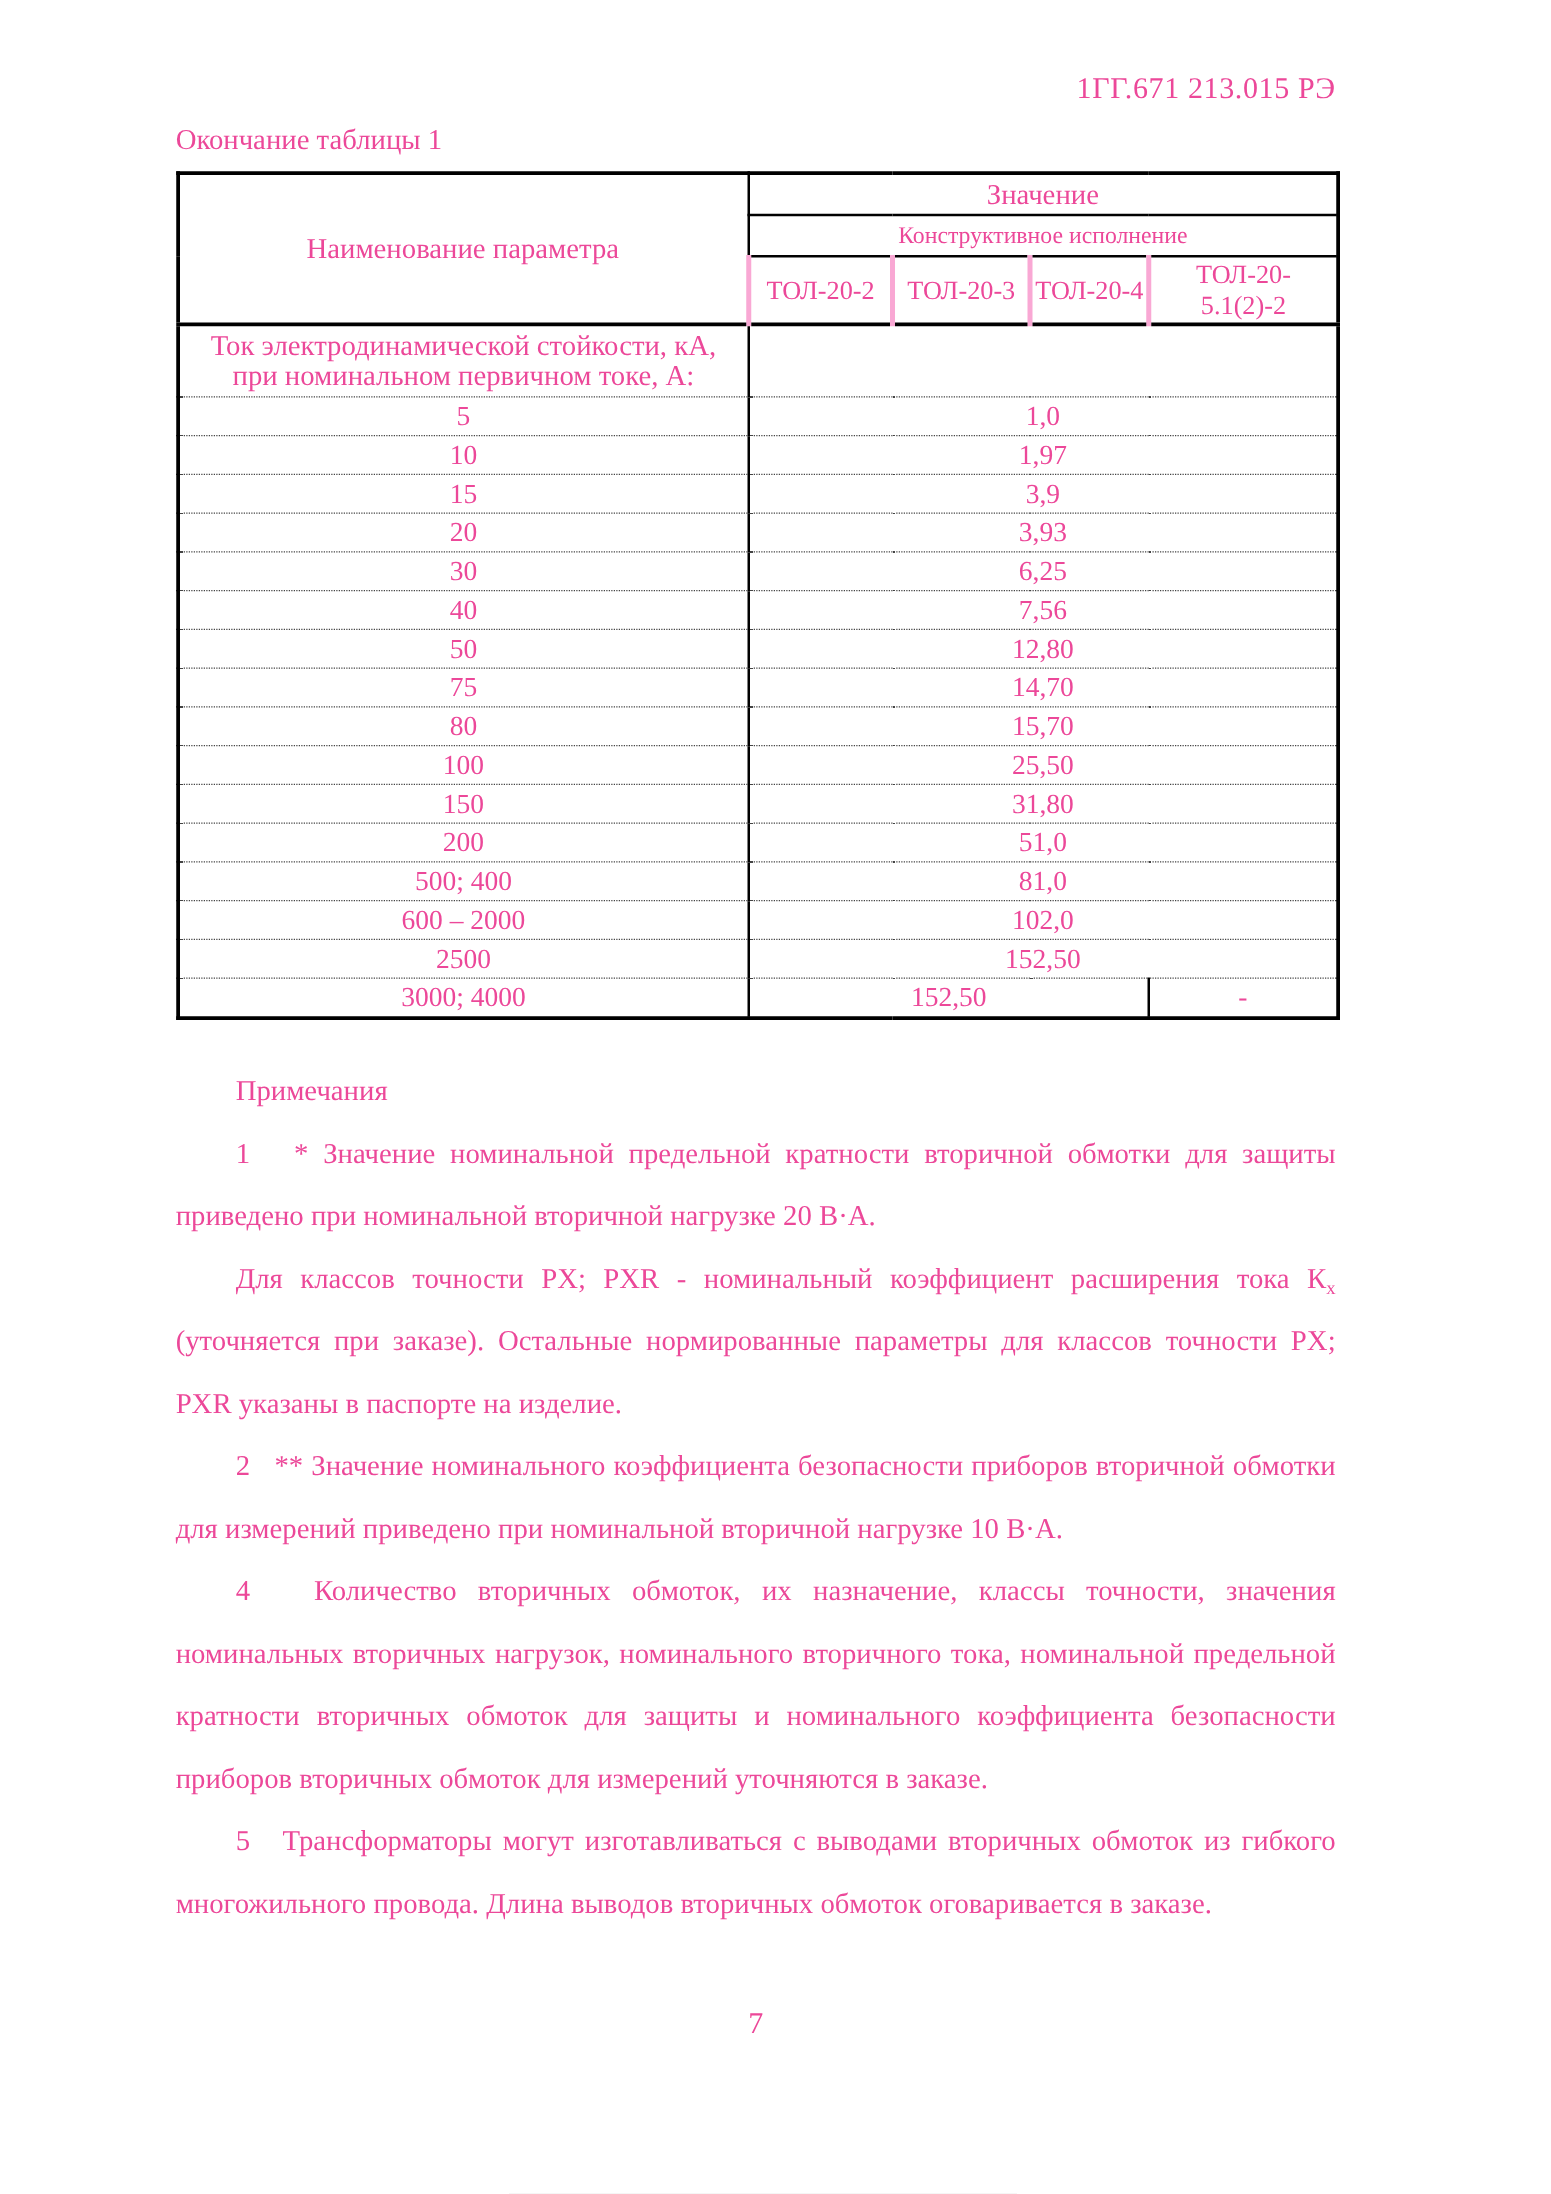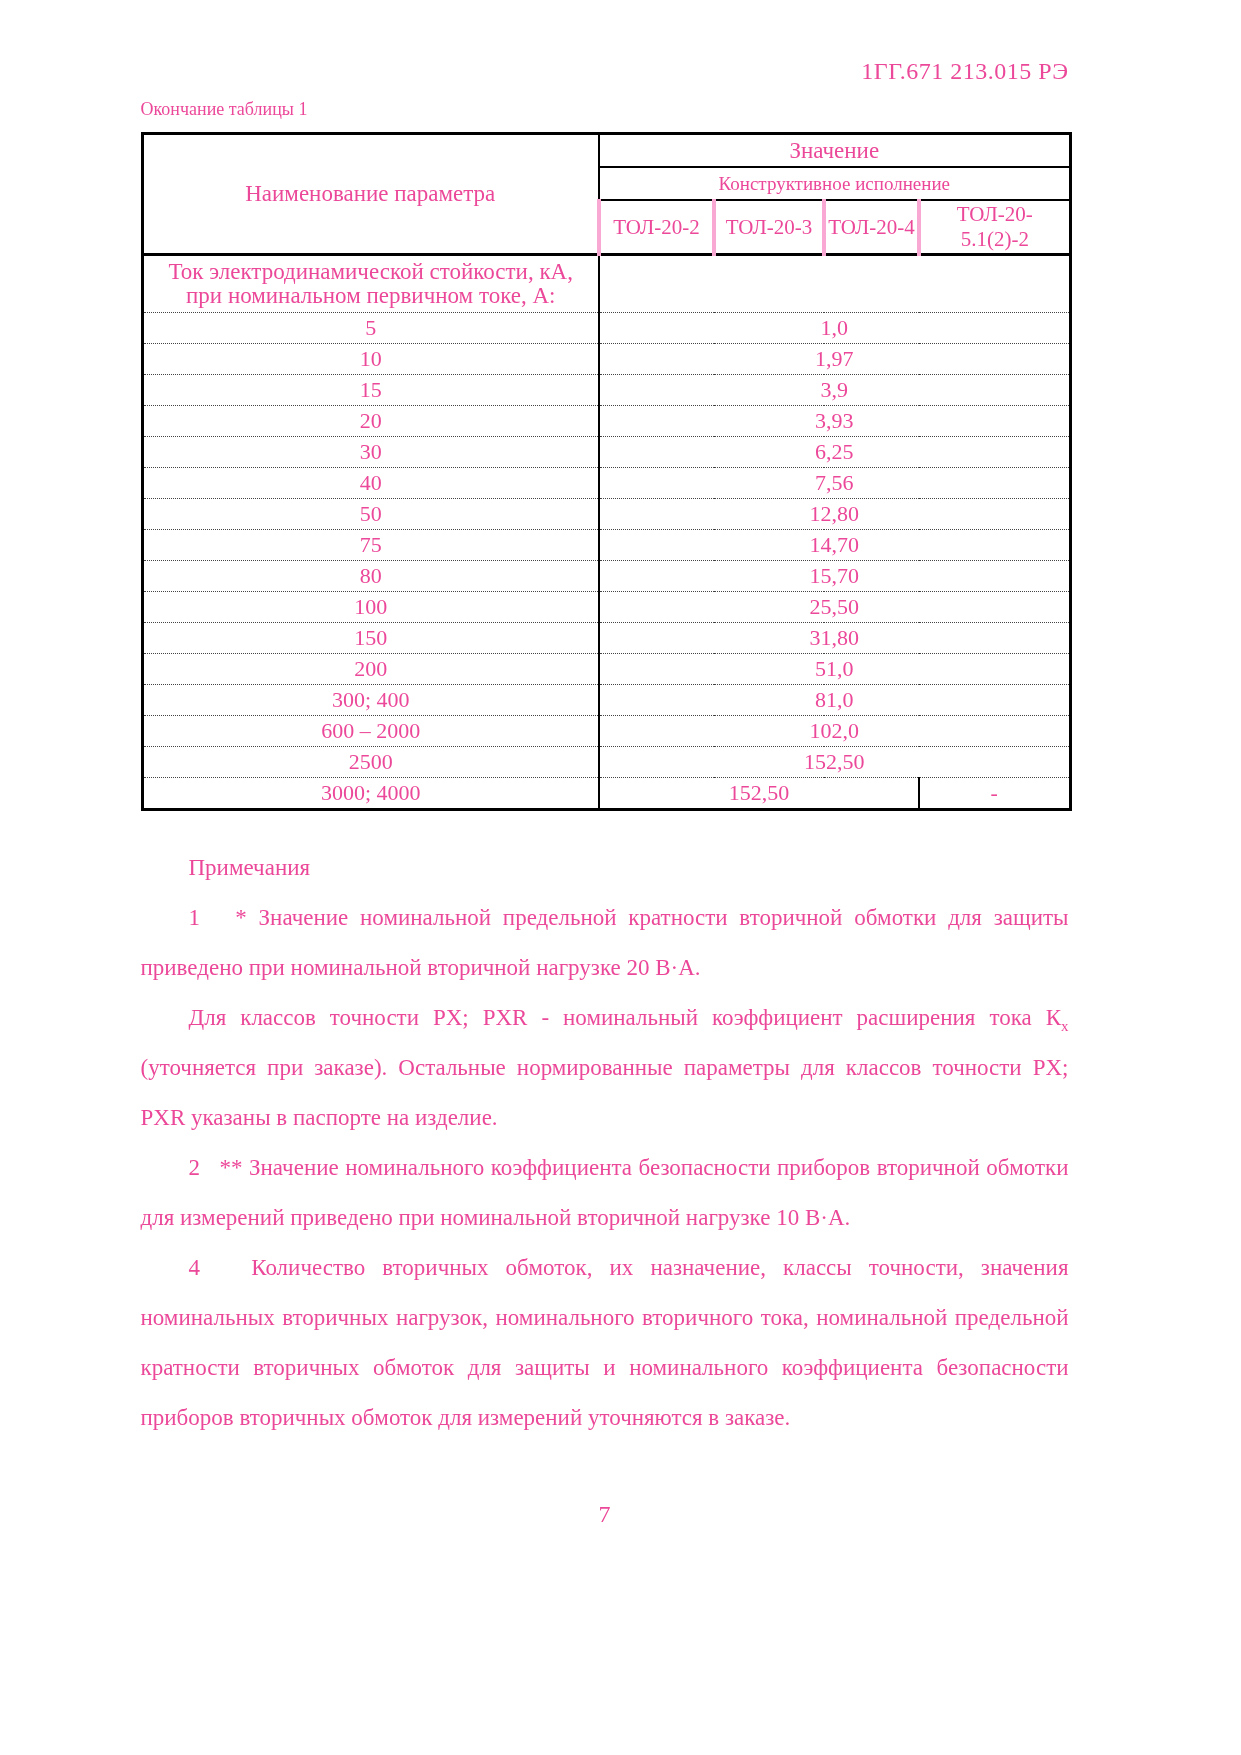--- a/index.html
+++ b/index.html
@@ -14,21 +14,21 @@
   }
   .content{width:928px;margin:0 auto;padding-left:0;position:relative;left:-16px;}
   .doc-code{
     margin-top:58px;
     text-align:right;
     font-size:24px;
     letter-spacing:0.5px;
   }
   .table-caption{
     margin-top:14px;
-    font-size:18px;
+    font-size:23px;
     text-align:left;
   }
   table.spec{
     margin-top:12px;
     border-collapse:collapse;
     width:928px;
     table-layout:fixed;
     font-size:22px;
   }
   table.spec{border:3px solid #000;}
@@ -164,21 +164,21 @@
         </tr>
         <tr class="data">
           <td class="pc">150</td>
           <td colspan="4">31,80</td>
         </tr>
         <tr class="data">
           <td class="pc">200</td>
           <td colspan="4">51,0</td>
         </tr>
         <tr class="data">
-          <td class="pc">300; 400</td>
+          <td class="pc">500; 400</td>
           <td colspan="4">81,0</td>
         </tr>
         <tr class="data">
           <td class="pc">600 – 2000</td>
           <td colspan="4">102,0</td>
         </tr>
         <tr class="data">
           <td class="pc">2500</td>
           <td colspan="4">152,50</td>
         </tr>
@@ -190,18 +190,19 @@
         </tr>
       </tbody>
     </table>
 
     <div class="notes">
       <p>Примечания</p>
       <p>1&nbsp;&nbsp;&nbsp;* Значение номинальной предельной кратности вторичной обмотки для защиты приведено при номинальной вторичной нагрузке 20 В·А.</p>
       <p><span>Для классов точности PX; PXR - номинальный коэффициент расширения тока К</span><sub class="kx">х</sub><span> (уточняется при заказе). Остальные нормированные параметры для классов точности PX; PXR указаны в паспорте на изделие.</span></p>
       <p>2&nbsp;&nbsp;&nbsp;** Значение номинального коэффициента безопасности приборов вторичной обмотки для измерений приведено при номинальной вторичной нагрузке 10 В·А.</p>
       <p>4&nbsp;&nbsp;&nbsp;Количество вторичных обмоток, их назначение, классы точности, значения номинальных вторичных нагрузок, номинального вторичного тока, номинальной предельной кратности вторичных обмоток для защиты и номинального коэффициента безопасности приборов вторичных обмоток для измерений уточняются в заказе.</p>
+      <p>5&nbsp;&nbsp;&nbsp;Трансформаторы могут изготавливаться с выводами вторичных обмоток из гибкого многожильного провода. Длина выводов вторичных обмоток оговаривается в заказе.</p>
     </div>
 
     <div class="page-number">7</div>
 
   </div>
 </div>
 
 </body></html>

